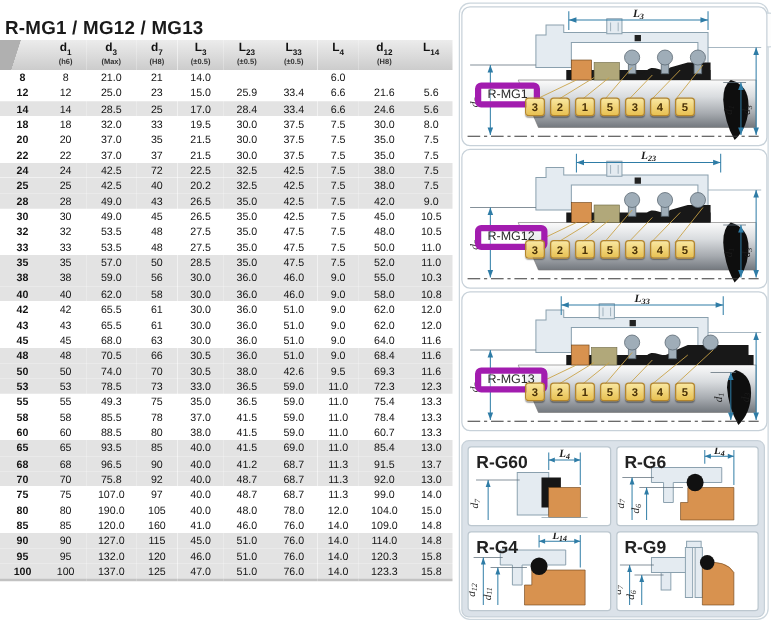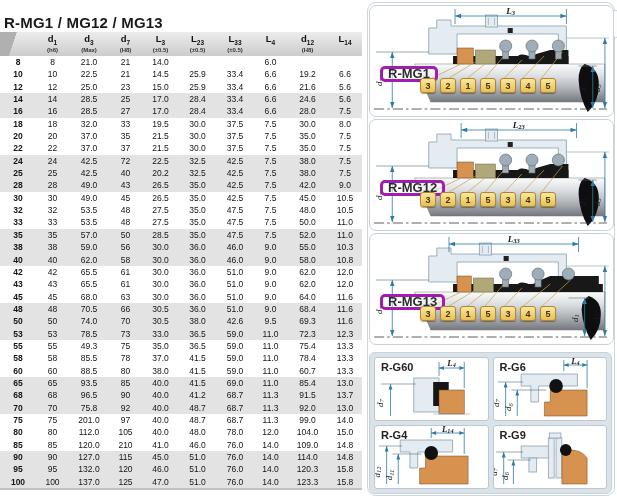--- a/index.html
+++ b/index.html
@@ -29,29 +29,29 @@
                border-radius:9px;background:#fff;}
   .fold{position:absolute;top:10px;right:-4px;width:9px;height:26px;background:#fdfdfd;
         border:1px solid #ccd6dd;border-radius:3px;}
   .mg-card{position:absolute;left:4px;width:243px;height:110px;border:1px solid #c7d1d9;
            border-radius:7px;background:#fff;overflow:hidden;}
   .mg-card svg{display:block;width:100%;height:100%;}
   .tag-row{position:absolute;left:50px;top:72px;display:flex;gap:4px;}
   .tag{width:14px;height:13px;border:1px solid #b4862c;border-radius:3px;
        background:linear-gradient(#f9e7a0,#e8c152);font-size:9px;font-weight:bold;color:#4a3208;
        display:flex;align-items:center;justify-content:center;box-shadow:0 1px 1px rgba(0,0,0,.35);}
-  .mg-name{position:absolute;left:10px;top:60px;font-size:13px;font-weight:bold;color:#2c2c2c;
-           border:3px solid #a21caf;border-radius:5px;padding:0 5px;line-height:10px;
+  .mg-name{position:absolute;left:10px;top:60px;font-size:10px;font-weight:normal;color:#2c2c2c;
+           border:5px solid #a21caf;border-radius:5px;padding:0 5px;line-height:10px;
            background:rgba(255,255,255,.45);}
   .g-grid{position:absolute;left:4px;top:352px;width:243px;height:142px;background:#dbe2e9;
           border:1px solid #c7d1d9;border-radius:6px;display:grid;
           grid-template-columns:1fr 1fr;grid-template-rows:1fr 1fr;gap:4px;padding:4px;box-sizing:border-box;}
   .g-card{background:#fff;border:1px solid #bcc7cf;border-radius:3px;position:relative;overflow:hidden;}
   .g-card svg{display:block;width:100%;height:100%;}
-  .g-name{position:absolute;left:6px;top:3px;font-size:11px;font-weight:bold;color:#222;}
+  .g-name{position:absolute;left:6px;top:3px;font-size:14px;font-weight:bold;color:#222;}
   
   .housing{fill:#e4ebf1;stroke:#8aa0ae;stroke-width:.8;}
   .lightline{stroke:#8aa0ae;stroke-width:.6;fill:none;}
   .dim{stroke:#2e7ca6;stroke-width:.8;fill:none;}
   .dimfill{fill:#2e7ca6;stroke:none;}
   .lead{stroke:#5b6b77;stroke-width:.6;fill:none;}
   .dimtext{font-family:"Liberation Serif",serif;font-style:italic;font-size:9px;fill:#1c1c1c;}
   .dimtext .sub{font-size:6.5px;}
   .rubber{fill:#181818;stroke:none;}
   .seatA{fill:#d8924f;stroke:#6e4318;stroke-width:.5;}
@@ -126,32 +126,20 @@
           <td>21.0</td>
           <td>21</td>
           <td>14.0</td>
           <td></td>
           <td></td>
           <td>6.0</td>
           <td></td>
           <td></td>
         </tr>
         <tr>
-          <td class="size-col">10</td>
-          <td>10</td>
-          <td>22.5</td>
-          <td>21</td>
-          <td>14.5</td>
-          <td>25.9</td>
-          <td>33.4</td>
-          <td>6.6</td>
-          <td>19.2</td>
-          <td>6.6</td>
-        </tr>
-        <tr>
           <td class="size-col">12</td>
           <td>12</td>
           <td>25.0</td>
           <td>23</td>
           <td>15.0</td>
           <td>25.9</td>
           <td>33.4</td>
           <td>6.6</td>
           <td>21.6</td>
           <td>5.6</td>
@@ -161,32 +149,20 @@
           <td>14</td>
           <td>28.5</td>
           <td>25</td>
           <td>17.0</td>
           <td>28.4</td>
           <td>33.4</td>
           <td>6.6</td>
           <td>24.6</td>
           <td>5.6</td>
         </tr>
-        <tr class="alt">
-          <td class="size-col">16</td>
-          <td>16</td>
-          <td>28.5</td>
-          <td>27</td>
-          <td>17.0</td>
-          <td>28.4</td>
-          <td>33.4</td>
-          <td>6.6</td>
-          <td>28.0</td>
-          <td>7.5</td>
-        </tr>
         <tr>
           <td class="size-col">18</td>
           <td>18</td>
           <td>32.0</td>
           <td>33</td>
           <td>19.5</td>
           <td>30.0</td>
           <td>37.5</td>
           <td>7.5</td>
           <td>30.0</td>
@@ -464,46 +440,46 @@
           <td>40.0</td>
           <td>48.7</td>
           <td>68.7</td>
           <td>11.3</td>
           <td>92.0</td>
           <td>13.0</td>
         </tr>
         <tr>
           <td class="size-col">75</td>
           <td>75</td>
-          <td>201.0</td>
+          <td>107.0</td>
           <td>97</td>
           <td>40.0</td>
           <td>48.7</td>
           <td>68.7</td>
           <td>11.3</td>
           <td>99.0</td>
           <td>14.0</td>
         </tr>
         <tr>
           <td class="size-col">80</td>
           <td>80</td>
-          <td>112.0</td>
+          <td>190.0</td>
           <td>105</td>
           <td>40.0</td>
           <td>48.0</td>
           <td>78.0</td>
           <td>12.0</td>
           <td>104.0</td>
           <td>15.0</td>
         </tr>
         <tr>
           <td class="size-col">85</td>
           <td>85</td>
           <td>120.0</td>
-          <td>210</td>
+          <td>160</td>
           <td>41.0</td>
           <td>46.0</td>
           <td>76.0</td>
           <td>14.0</td>
           <td>109.0</td>
           <td>14.8</td>
         </tr>
         <tr class="alt">
           <td class="size-col">90</td>
           <td>90</td>

